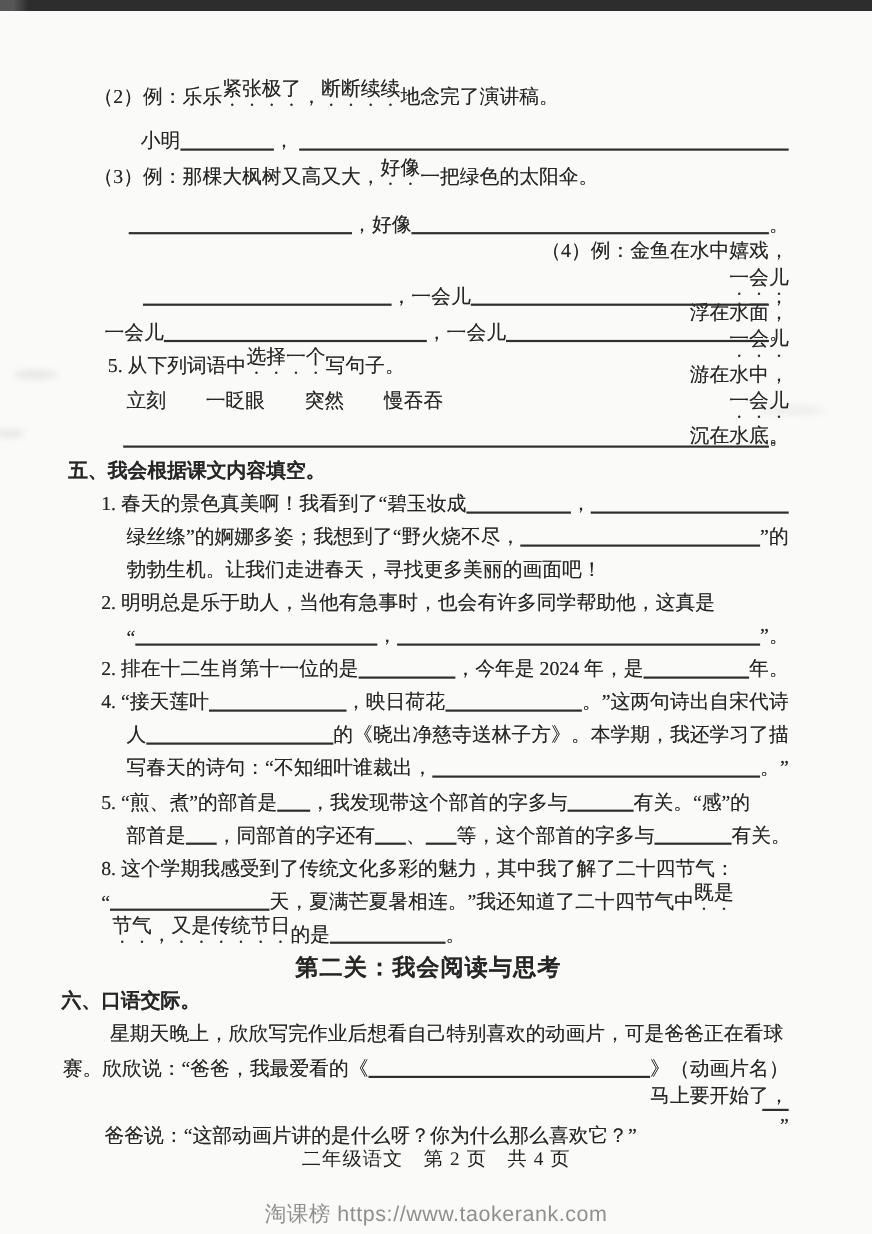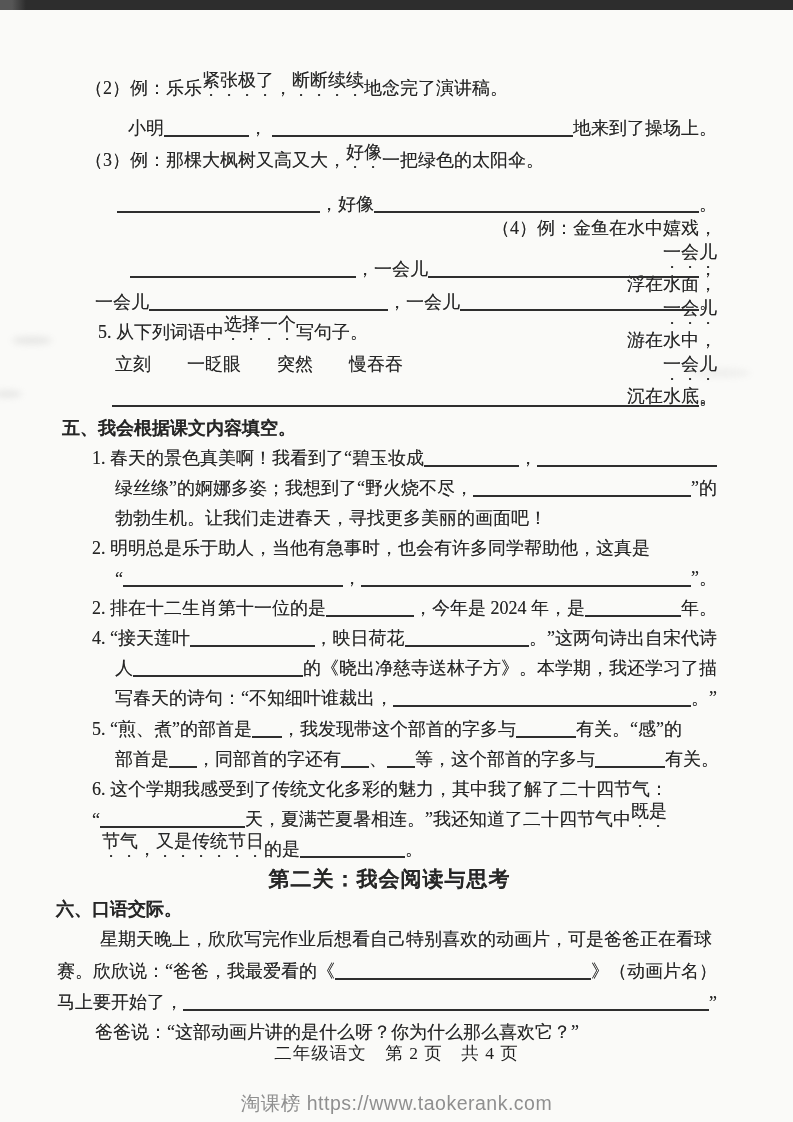--- a/index.html
+++ b/index.html
@@ -70,48 +70,48 @@
 
 <div class="top-edge"></div>
 
 <div class="smudge s1"></div>
 <div class="smudge s2"></div>
 <div class="smudge s3"></div>
 
 <div class="paper">
   <div id="worksheet-body">
       <div class="line" style="margin-left: 23px;"><span class="t">（2）例：乐乐</span><span class="t em">紧张极了</span><span class="t">，</span><span class="t em">断断续续</span><span class="t">地念完了演讲稿。</span></div>
-      <div class="line" style="margin-left: 66px; margin-top: 10px;"><span class="t">小明</span><span class="blank" style="border-bottom-color: rgb(46, 46, 46); width: 85px;"></span><span class="t">， </span><span class="blank" style="border-bottom-color: rgb(46, 46, 46); flex: 1 1 0px;"></span><span class="t">地来到了操场上。</span></div>
+      <div class="line" style="margin-left: 66px; margin-top: 10px;"><span class="t">小明</span><span class="blank" style="border-bottom-color: rgb(46, 46, 46); width: 85px;"></span><span class="t">， </span><span class="blank" style="border-bottom-color: rgb(46, 46, 46); flex: 1 1 0px;"></span></div>
       <div class="line" style="margin-left: 23px; margin-top: 2px;"><span class="t">（3）例：那棵大枫树又高又大，</span><span class="t em">好像</span><span class="t">一把绿色的太阳伞。</span></div>
       <div class="line" style="margin-left: 55px; margin-top: 14px;"><span class="blank" style="border-bottom-color: rgb(46, 46, 46); flex: 1 1 0px;"></span><span class="t">，好像</span><span class="blank" style="border-bottom-color: rgb(46, 46, 46); flex: 1.6 1 0px;"></span><span class="t">。</span></div>
       <div class="line" style="margin-left: 23px; flex-direction: column;"><span class="t">（4）例：金鱼在水中嬉戏，</span><span class="t em">一会儿</span><span class="t">浮在水面，</span><span class="t em">一会儿</span><span class="t">游在水中，</span><span class="t em">一会儿</span><span class="t">沉在水底。</span></div>
       <div class="line" style="margin-left: 68px; margin-top: 5px;"><span class="blank" style="border-bottom-color: rgb(46, 46, 46); flex: 1 1 0px;"></span><span class="t">，一会儿</span><span class="blank" style="border-bottom-color: rgb(46, 46, 46); flex: 1.2 1 0px;"></span><span class="t">，</span></div>
       <div class="line" style="margin-left: 33px; margin-top: 3px;"><span class="t">一会儿</span><span class="blank" style="border-bottom-color: rgb(46, 46, 46); flex: 1 1 0px;"></span><span class="t">，一会儿</span><span class="blank" style="border-bottom-color: rgb(46, 46, 46); flex: 1 1 0px;"></span><span class="t">。</span></div>
       <div class="line" style="margin-left: 36px;"><span class="t">5. 从下列词语中</span><span class="t em">选择一个</span><span class="t">写句子。</span></div>
       <div class="line" style="margin-left: 53px; margin-top: 2px;"><span class="t">立刻　　一眨眼　　突然　　慢吞吞</span></div>
       <div class="line" style="margin-left: 50px; margin-top: 4px;"><span class="blank" style="border-bottom-color: rgb(46, 46, 46); flex: 1 1 0px;"></span><span class="t">。</span></div>
       <div class="line h"><span class="t">五、我会根据课文内容填空。</span></div>
       <div class="line" style="margin-left: 30px;"><span class="t">1. 春天的景色真美啊！我看到了“碧玉妆成</span><span class="blank" style="border-bottom-color: rgb(46, 46, 46); width: 95px;"></span><span class="t">，</span><span class="blank" style="border-bottom-color: rgb(46, 46, 46); flex: 1 1 0px;"></span></div>
       <div class="line" style="margin-left: 53px;"><span class="t">绿丝绦”的婀娜多姿；我想到了“野火烧不尽，</span><span class="blank" style="border-bottom-color: rgb(46, 46, 46); flex: 1 1 0px;"></span><span class="t">”的</span></div>
       <div class="line" style="margin-left: 53px;"><span class="t">勃勃生机。让我们走进春天，寻找更多美丽的画面吧！</span></div>
       <div class="line" style="margin-left: 30px;"><span class="t">2. 明明总是乐于助人，当他有急事时，也会有许多同学帮助他，这真是</span></div>
       <div class="line" style="margin-left: 53px;"><span class="t">“</span><span class="blank" style="border-bottom-color: rgb(46, 46, 46); flex: 1 1 0px;"></span><span class="t">，</span><span class="blank" style="border-bottom-color: rgb(46, 46, 46); flex: 1.5 1 0px;"></span><span class="t">”。</span></div>
       <div class="line" style="margin-left: 30px;"><span class="t">2. 排在十二生肖第十一位的是</span><span class="blank" style="border-bottom-color: rgb(46, 46, 46); width: 88px;"></span><span class="t">，今年是 2024 年，是</span><span class="blank" style="border-bottom-color: rgb(46, 46, 46); flex: 1 1 0px;"></span><span class="t">年。</span></div>
       <div class="line" style="margin-left: 30px;"><span class="t">4. “接天莲叶</span><span class="blank" style="border-bottom-color: rgb(46, 46, 46); flex: 1 1 80px;"></span><span class="t">，映日荷花</span><span class="blank" style="border-bottom-color: rgb(46, 46, 46); flex: 1 1 80px;"></span><span class="t">。”这两句诗出自宋代诗</span></div>
       <div class="line" style="margin-left: 53px;"><span class="t">人</span><span class="blank" style="border-bottom-color: rgb(46, 46, 46); flex: 1 1 120px;"></span><span class="t">的《晓出净慈寺送林子方》。本学期，我还学习了描</span></div>
       <div class="line" style="margin-left: 53px;"><span class="t">写春天的诗句：“不知细叶谁裁出，</span><span class="blank" style="border-bottom-color: rgb(46, 46, 46); flex: 1 1 150px;"></span><span class="t">。”</span></div>
       <div class="line" style="margin-left: 30px; margin-top: 1px;"><span class="t">5. “煎、煮”的部首是</span><span class="blank" style="border-bottom-color: rgb(46, 46, 46); width: 30px;"></span><span class="t">，我发现带这个部首的字多与</span><span class="blank" style="border-bottom-color: rgb(46, 46, 46); width: 60px;"></span><span class="t">有关。“感”的</span></div>
       <div class="line" style="margin-left: 53px;"><span class="t">部首是</span><span class="blank" style="border-bottom-color: rgb(46, 46, 46); width: 28px;"></span><span class="t">，同部首的字还有</span><span class="blank" style="border-bottom-color: rgb(46, 46, 46); width: 28px;"></span><span class="t">、</span><span class="blank" style="border-bottom-color: rgb(46, 46, 46); width: 28px;"></span><span class="t">等，这个部首的字多与</span><span class="blank" style="border-bottom-color: rgb(46, 46, 46); width: 70px;"></span><span class="t">有关。</span></div>
-      <div class="line" style="margin-left: 30px;"><span class="t">6. 这个学期我感受到了传统文化多彩的魅力，其中我了解了二十四节气：</span></div>
+      <div class="line" style="margin-left: 30px;"><span class="t">8. 这个学期我感受到了传统文化多彩的魅力，其中我了解了二十四节气：</span></div>
       <div class="line" style="margin-left: 30px;"><span class="t">“</span><span class="blank" style="border-bottom-color: rgb(46, 46, 46); width: 145px;"></span><span class="t">天，夏满芒夏暑相连。”我还知道了二十四节气中</span><span class="t em">既是</span></div>
       <div class="line" style="margin-left: 40px;"><span class="t em">节气</span><span class="t">，</span><span class="t em">又是传统节日</span><span class="t">的是</span><span class="blank" style="border-bottom-color: rgb(46, 46, 46); width: 105px;"></span><span class="t">。</span></div>
       <div class="line big"><span class="t">第二关：我会阅读与思考</span></div>
       <div class="line h" style="margin-left: -6px; margin-top: -2px;"><span class="t">六、口语交际。</span></div>
       <div class="line" style="margin-left: 33px; justify-content: center;"><span class="t">星期天晚上，欣欣写完作业后想看自己特别喜欢的动画片，可是爸爸正在看球</span></div>
       <div class="line" style="margin-left: -5px; margin-top: 2px;"><span class="t">赛。欣欣说：“爸爸，我最爱看的《</span><span class="blank" style="border-bottom-color: rgb(46, 46, 46); flex: 1 1 0px;"></span><span class="t">》（动画片名）</span></div>
-      <div class="line" style="margin-left: -5px; margin-top: 1px;"><span class="t">马上要开始了，</span><span class="blank" style="border-bottom-color: rgb(46, 46, 46); flex: 1 1 0px;"></span><span class="t">”</span></div>
+      <div class="line" style="margin-left: -5px; margin-top: 1px; flex-direction: column;"><span class="t">马上要开始了，</span><span class="blank" style="border-bottom-color: rgb(46, 46, 46); flex: 1 1 0px;"></span><span class="t">”</span></div>
       <div class="line" style="margin-left: 33px;"><span class="t">爸爸说：“这部动画片讲的是什么呀？你为什么那么喜欢它？”</span></div>
     </div>
 </div>
 
 <div class="footer">二年级语文　第 2 页　共 4 页</div>
 
 <div class="watermark">淘课榜 https://www.taokerank.com</div>
 
 </body></html>

